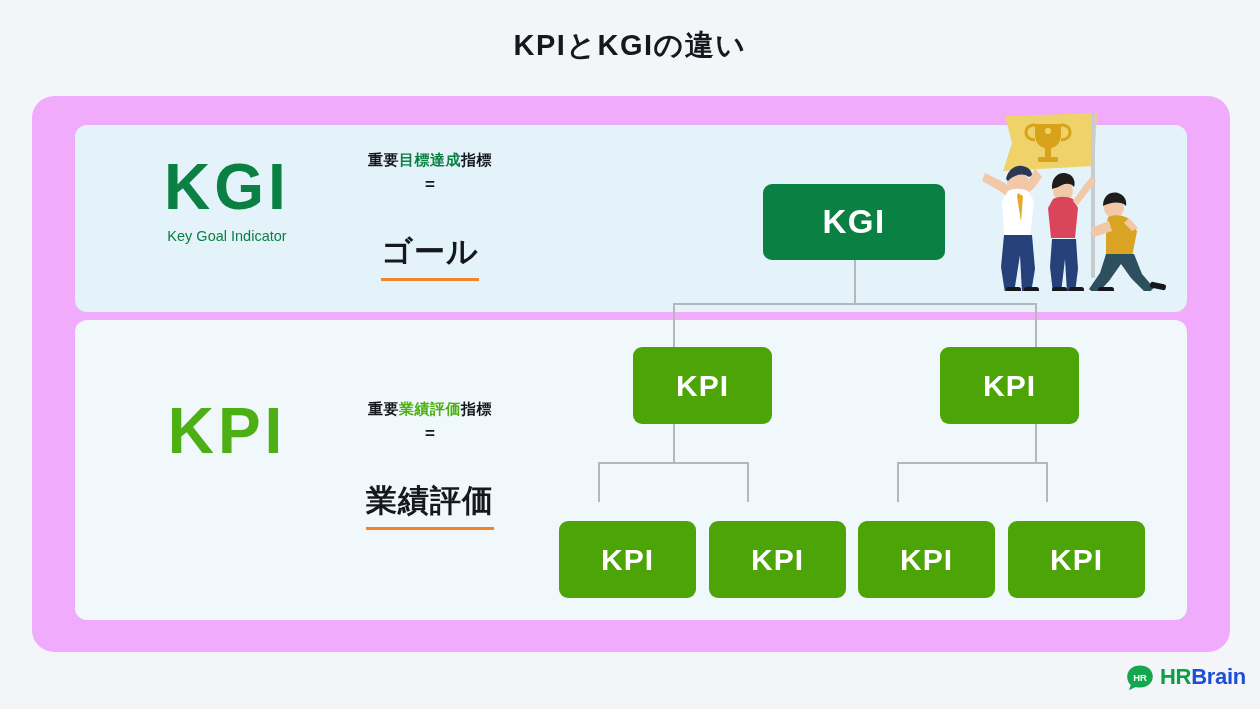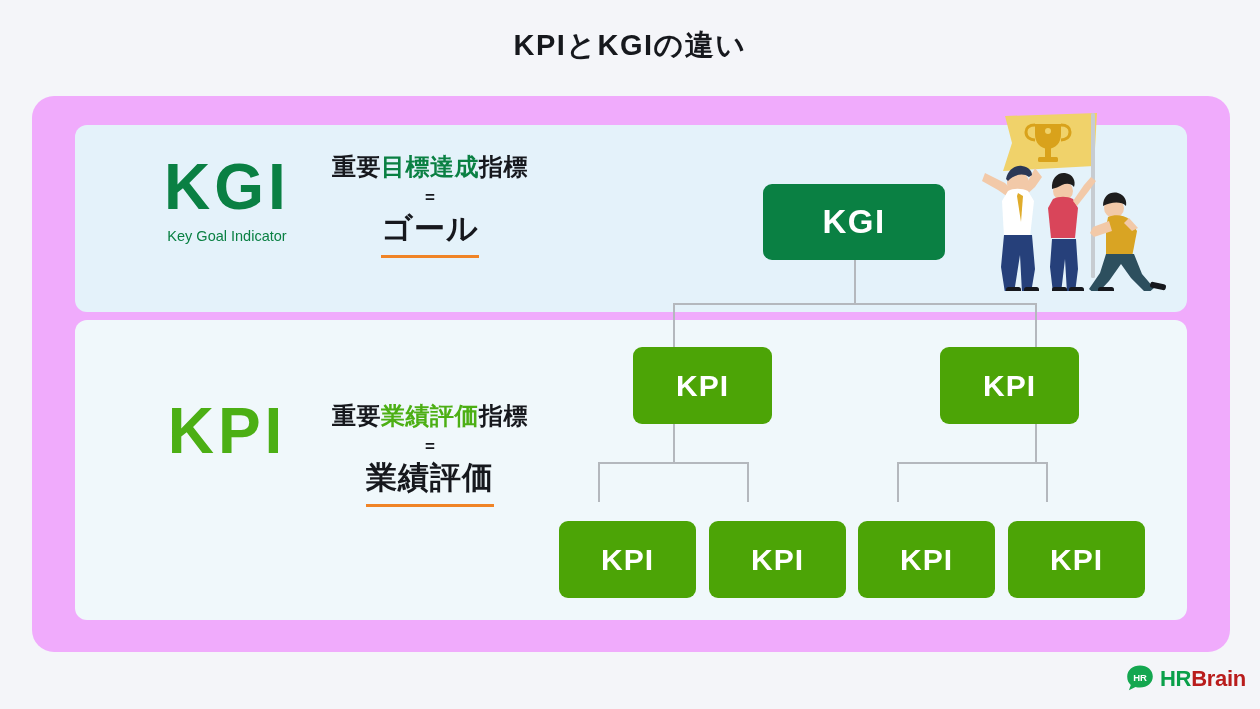--- a/index.html
+++ b/index.html
@@ -42,60 +42,61 @@
   .acro-kpi { color: #4caf14; }
   .acro-sub {
     margin-top: 11px; font-size: 14.5px; font-weight: 500; line-height: 1.35;
   }
   .sub-kgi { color: #0a8043; margin-top: 8px; }
   .sub-kpi { color: #4caf14; }
 
   
   .phrase-block { position: absolute; text-align: center; width: 260px; }
   .phrase-main {
-    font-size: 24px; font-weight: 700; color: #16181d; letter-spacing: 0.5px;
+    font-size: 15px; font-weight: 700; color: #16181d; letter-spacing: 0.5px;
     white-space: nowrap;
   }
   .hl-kgi { color: #0a8043; }
   .hl-kpi { color: #4caf14; margin-top: 32px; }
   .equals {
     font-size: 17px; font-weight: 700; color: #16181d;
     line-height: 1; margin: 6px 0 2px;
   }
   .phrase-result {
     display: inline-block;
     font-size: 31px; font-weight: 700; color: #16181d; letter-spacing: 1px;
     padding-bottom: 5px; border-bottom: 3.5px solid #f08426;
     white-space: nowrap;
+    margin-top: 36px;
   }
 
   
   .tree { position: absolute; left: 0; top: 0; width: 1198px; height: 556px; }
   .node {
     position: absolute; display: flex; align-items: center; justify-content: center;
     color: #ffffff; font-weight: 700; border-radius: 9px; z-index: 2;
   }
   .node-kgi { background: #0a8043; font-size: 33px; letter-spacing: 1.5px; }
   .node-kpi { background: #4ca406; font-size: 30px; letter-spacing: 1px; }
   .line { position: absolute; background: #b4b8bd; z-index: 1; }
   .line-v { width: 1.6px; }
   .line-h { height: 1.6px; }
 
   
   .illus { position: absolute; left: 940px; top: 15px; z-index: 3; }
 
   
   .logo {
     position: absolute; left: 1126px; top: 664px;
-    display: flex; align-items: flex-end; gap: 6px;
+    display: flex; align-items: flex-start; gap: 6px;
   }
   .logo-mark { width: 28px; height: 28px; }
   .logo-text { font-size: 22px; font-weight: 700; letter-spacing: -0.3px; }
   .logo-hr { color: #0aa04a; }
-  .logo-brain { color: #b91c1c; }
+  .logo-brain { color: #1d4ed8; }
 </style>
 </head>
 <body>
 
 <div id="stage">
 
   <div class="page-title">KPIとKGIの違い</div>
 
   <div class="card">
 

